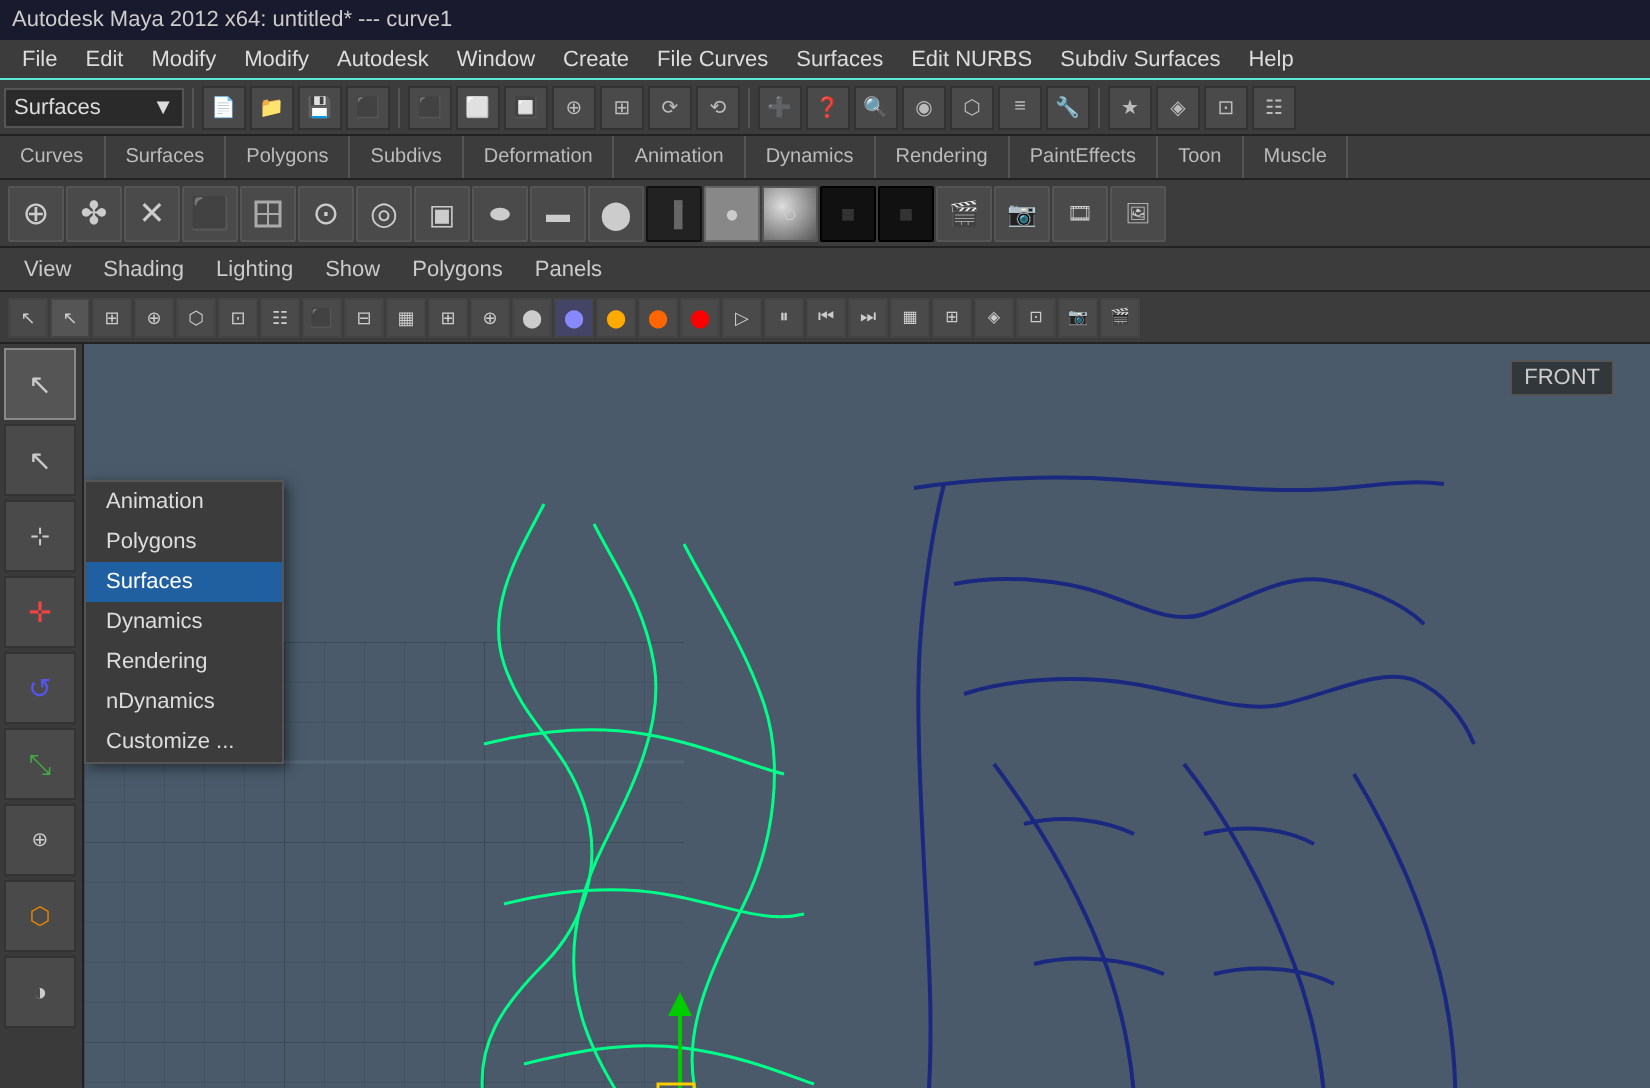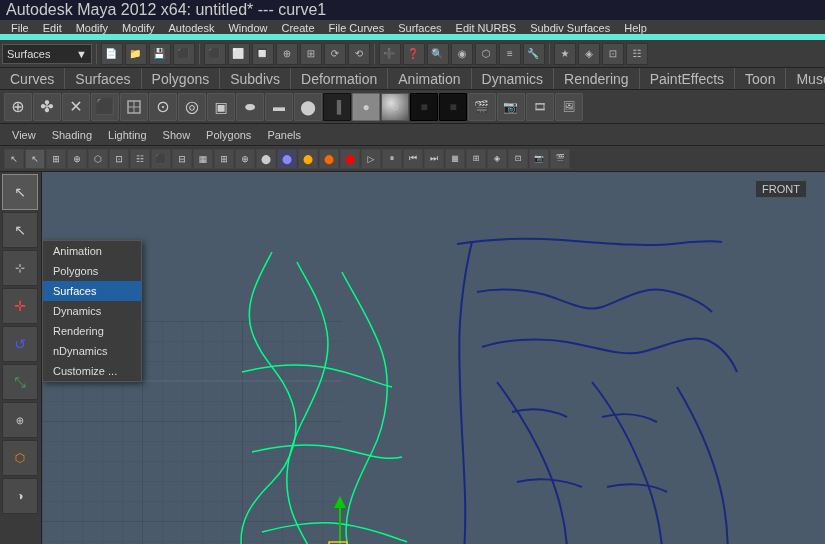--- a/index.html
+++ b/index.html
@@ -15,30 +15,31 @@
     }
 
     
     #title-bar {
       background: #1a1a2e;
       color: #ccc;
       height: 20px;
       display: flex;
       align-items: center;
       padding: 0 6px;
-      font-size: 16px;
+      font-size: 11px;
     }
 
     
     #menu-bar {
       background: #3c3c3c;
       height: 20px;
       display: flex;
+      align-items: center;
       padding: 0 4px;
-      border-bottom: 6px solid #5eead4;
+      border-bottom: 1px solid #5eead4;
     }
     .menu-item {
       padding: 2px 7px;
       font-size: 11px;
       color: #ddd;
       cursor: pointer;
     }
 
     
     #toolbar-row1 {
@@ -90,21 +91,21 @@
     #tab-bar {
       background: #3c3c3c;
       height: 22px;
       display: flex;
       align-items: stretch;
       border-bottom: 1px solid #222;
       overflow: hidden;
     }
     .tab {
       padding: 3px 10px;
-      font-size: 14px;
+      font-size: 10px;
       color: #bbb;
       cursor: pointer;
       border-right: 1px solid #555;
       display: flex;
       align-items: center;
       white-space: nowrap;
     }
 
     
     #shelf-row {

